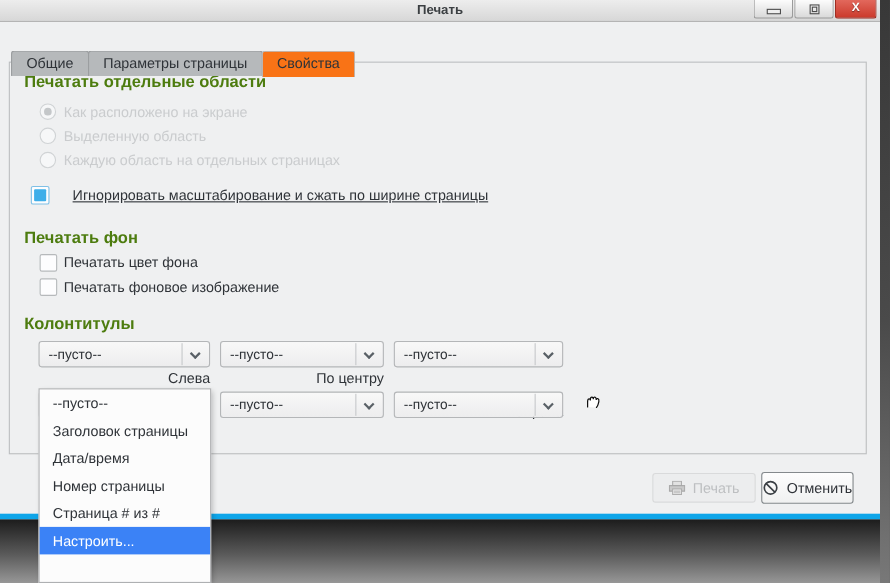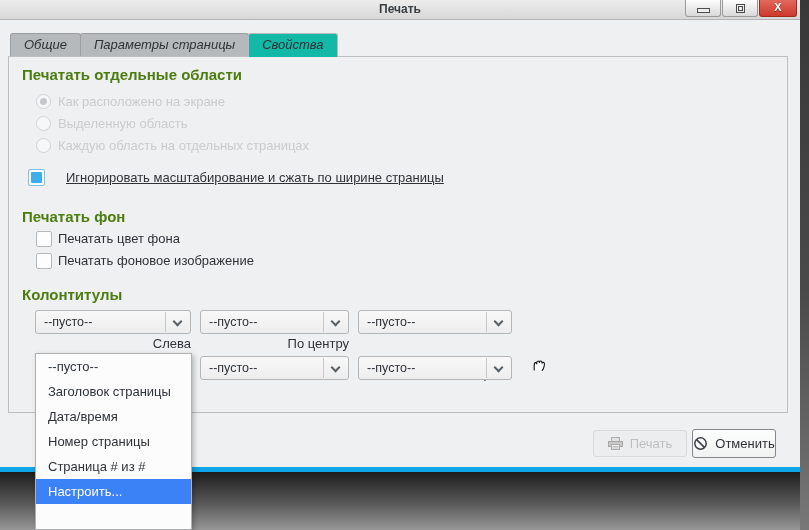--- a/index.html
+++ b/index.html
@@ -35,27 +35,27 @@
   .winbtn.max { left:722px; width:36px; }
   .winbtn.close {
     left:759px; width:38px;
     background:linear-gradient(#e2685c,#cb3a2c); border-color:#9f2d22;
     color:#fff; font-weight:bold; font-size:11px; text-align:center; line-height:15px;
     text-shadow:0 1px 1px rgba(0,0,0,.45);
   }
   .glyph-min { display:block; width:13px; height:5px; border:1px solid #4c4c4c; background:#eeeeee; margin:8px auto 0; }
   .glyph-max { display:block; position:relative; width:9px; height:9px; border:1px solid #4c4c4c; margin:4px auto 0; }
   .glyph-max::after { content:""; position:absolute; inset:1px; border:1px solid #4c4c4c; }
-  .tabbar { position:absolute; left:10px; top:33px; display:flex; z-index:2;font-style:italic; }
+  .tabbar { position:absolute; left:10px; top:46px; display:flex; z-index:2; }
   .tab {
     height:23px; line-height:22px; padding:0 13px; font-size:13px; color:#2f3338;
     background:#b6b9bb; border:1px solid #9b9ea0; border-bottom:none;
     border-radius:3px 3px 0 0; margin-right:-1px;
   }
-  .tab.active { background:#14b8a6; height:24px; border-color:#b7b9bb; z-index:3; }
+  .tab.active { background:#f97316; height:24px; border-color:#b7b9bb; z-index:3; }
   .frame { position:absolute; left:8px; top:56px; width:780px; height:357px; border:1px solid #bcbec0; }
   .sect { position:absolute; font-size:15px; font-weight:bold; color:#4d7c0f; }
   .radio { position:absolute; width:15px; height:15px; border:1px solid #d0d3d5; border-radius:50%; background:#f6f7f8; }
   .radio.sel::after { content:""; position:absolute; inset:3px; border-radius:50%; background:#c4c7c9; }
   .lbl-dis { position:absolute; font-size:13px; color:#caccce; line-height:15px; white-space:nowrap; }
   .lbl { position:absolute; font-size:13px; color:#2f3338; line-height:17px; white-space:nowrap; }
   .cb { position:absolute; width:17px; height:17px; border:1px solid #b6b9bb; border-radius:2px; background:#fdfdfe; }
   .cb.checked { border-color:#7fc0e6; }
   .cb.checked::after { content:""; position:absolute; inset:2px; background:#3daee9; border-radius:1px; }
   .dd {

